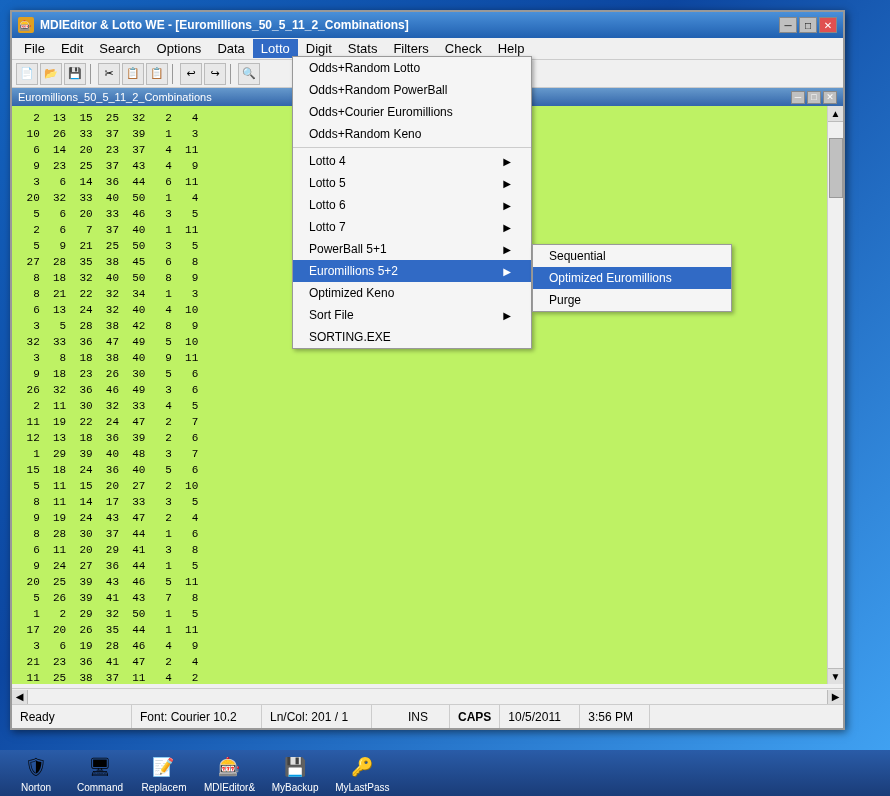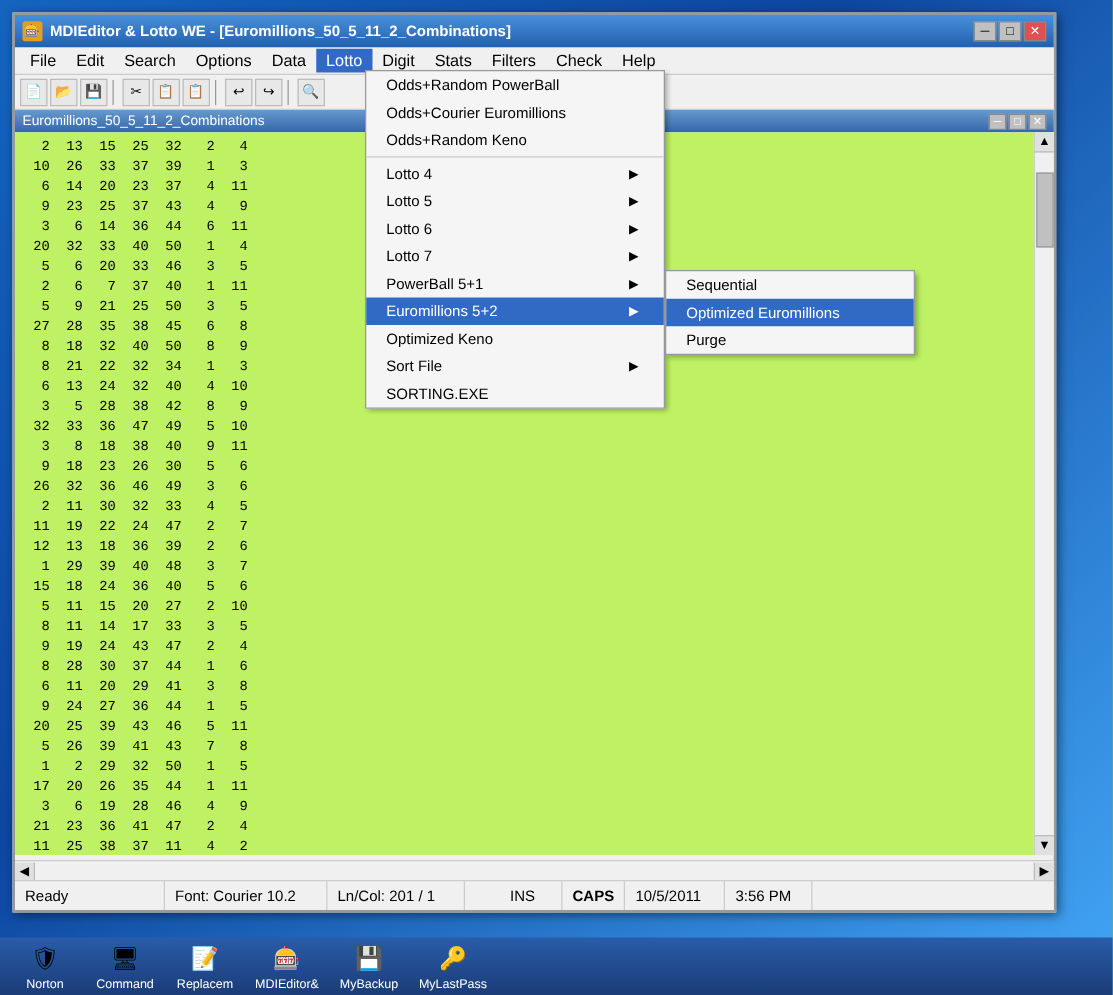--- a/index.html
+++ b/index.html
@@ -252,20 +252,21 @@
     }
 
     
     .submenu {
       position: absolute;
       background: #f5f5f5;
       border: 1px solid #999;
       box-shadow: 2px 2px 4px rgba(0,0,0,0.3);
       min-width: 180px;
       z-index: 101;
+      margin-top: 28px;
     }
     .submenu-item {
       padding: 4px 20px 4px 16px;
       cursor: pointer;
       display: flex;
       align-items: center;
       justify-content: space-between;
       font-size: 12px;
       white-space: nowrap;
     }
@@ -436,20 +437,21 @@
     </div>
     <div class="status-pane" style="min-width:80px;">
       <span>10/5/2011</span>
     </div>
     <div class="status-pane" style="min-width:70px;">
       <span>3:56 PM</span>
     </div>
   </div>
 
   <div class="dropdown-menu" style="top:44px; left:280px; width:240px;">
+    <div class="dropdown-item">Odds+Random Lotto</div>
     <div class="dropdown-item">Odds+Random PowerBall</div>
     <div class="dropdown-item">Odds+Courier Euromillions</div>
     <div class="dropdown-item">Odds+Random Keno</div>
     <div class="dropdown-separator"></div>
     <div class="dropdown-item">
       <span>Lotto 4</span>
       <span class="dropdown-arrow">▶</span>
     </div>
     <div class="dropdown-item">
       <span>Lotto 5</span>

